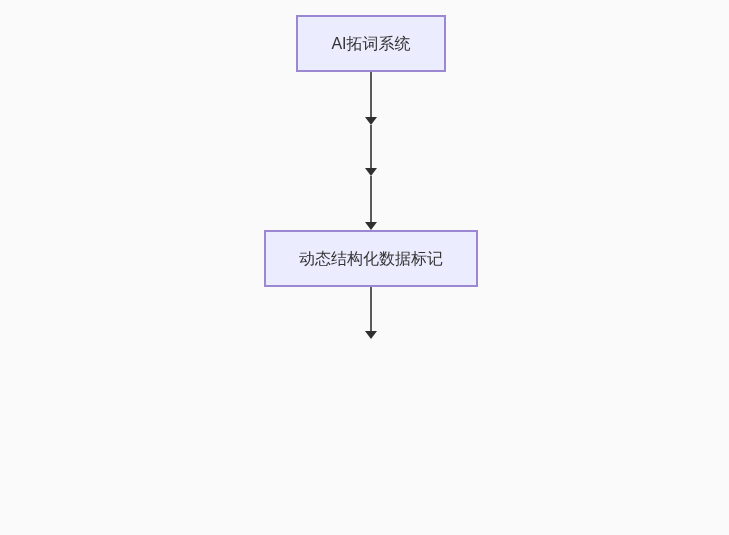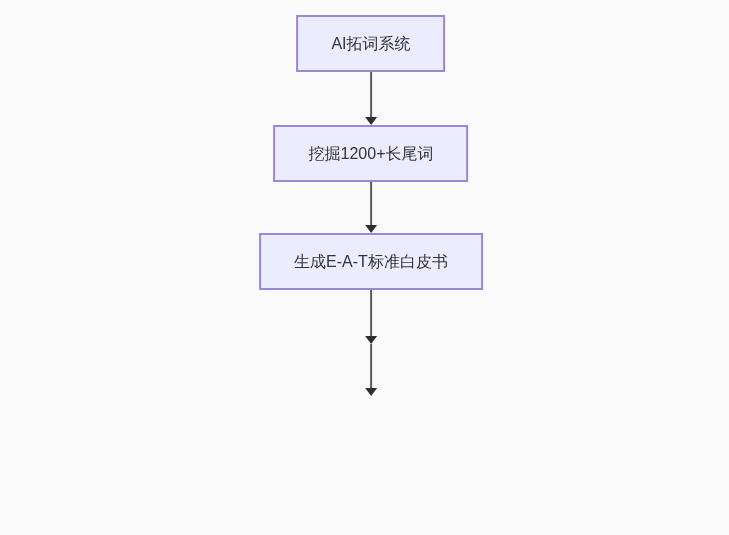--- a/index.html
+++ b/index.html
@@ -65,38 +65,35 @@
 
   <div class="flow-node">
     <span>AI拓词系统</span>
   </div>
 
   <div class="edge edge-1">
     <div class="line"></div>
     <div class="arrowhead"></div>
   </div>
 
-  <div class="flow-node">
-    <span>挖掘1200+长尾词</span>
-  </div>
 
   <div class="edge edge-2">
     <div class="line"></div>
     <div class="arrowhead"></div>
   </div>
 
-  <div class="flow-node">
-    <span>生成E-A-T标准白皮书</span>
-  </div>
 
   <div class="edge edge-3">
     <div class="line"></div>
     <div class="arrowhead"></div>
   </div>
 
+  <div class="flow-node">
+    <span>动态结构化数据标记</span>
+  </div>
 
   <div class="edge edge-4">
     <div class="line"></div>
     <div class="arrowhead"></div>
   </div>
 
 
 </div>
 
 </body></html>

